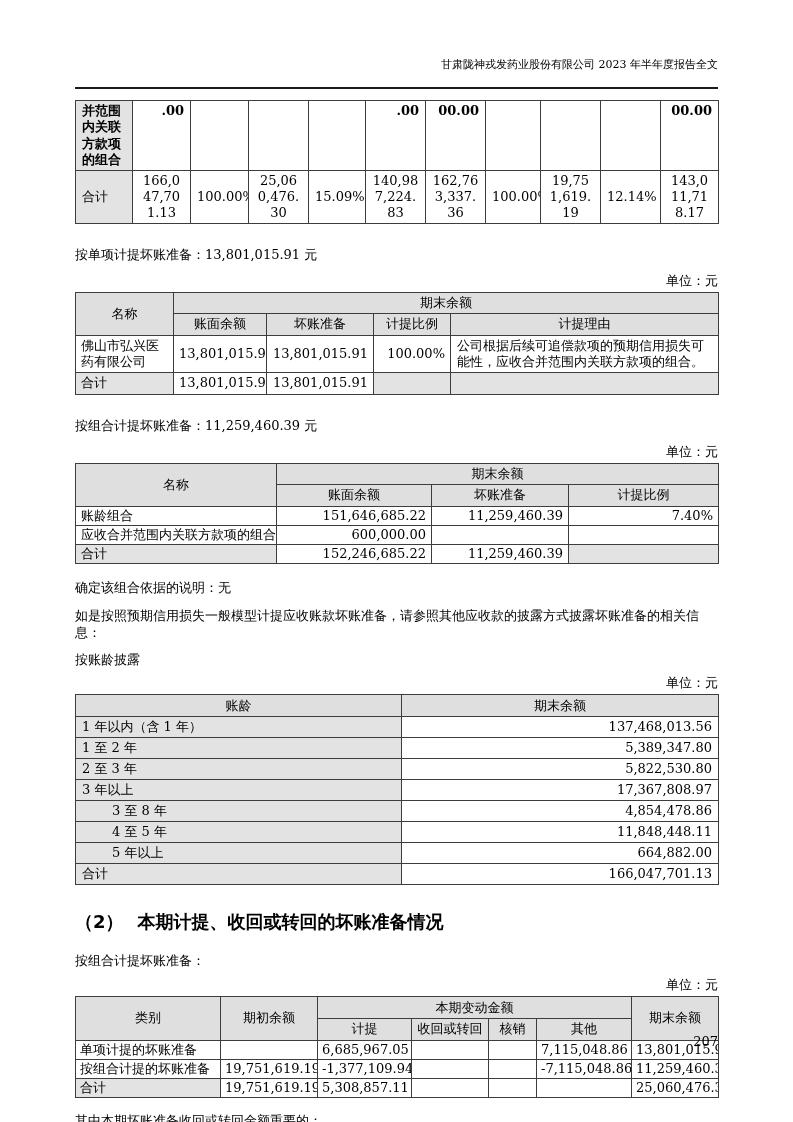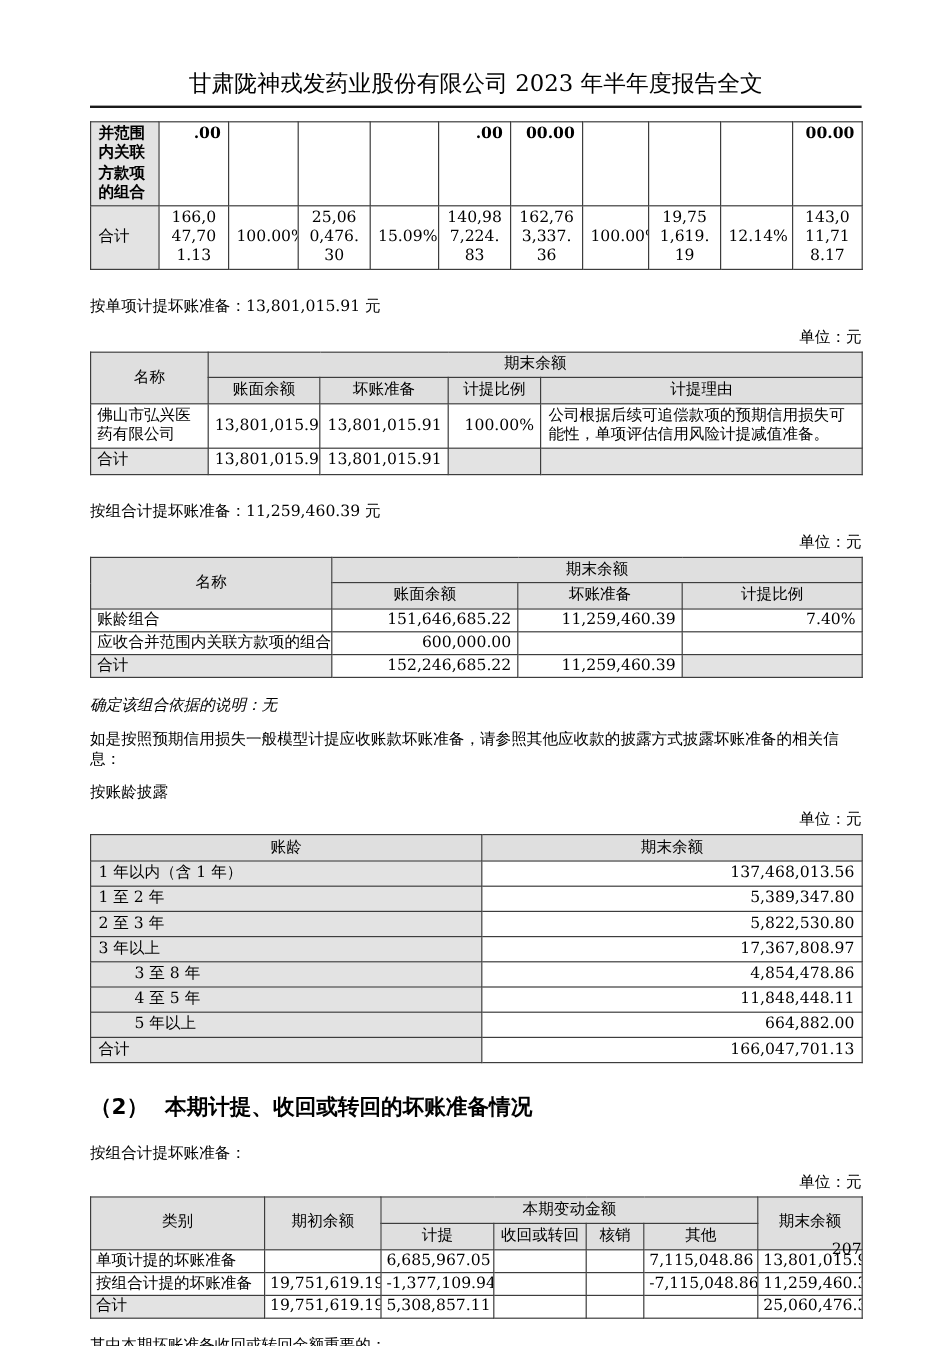--- a/index.html
+++ b/index.html
@@ -6,22 +6,22 @@
   html, body { margin: 0; padding: 0; }
   body {
     width: 793px; height: 1122px; background: #ffffff; color: #000000;
     font-family: "DejaVu Serif", "Liberation Serif", serif;
     font-size: 13px;
   }
   .page { position: relative; width: 793px; height: 1122px; overflow: hidden; background: #fff; }
   .content { position: absolute; left: 75px; top: 0; width: 643px; }
 
   .doc-header {
-    padding-top: 57px; padding-bottom: 5px; text-align: center;
-    font-size: 19px; border-bottom: 2px solid #1a1a1a;
+    padding-top: 57px; padding-bottom: 15px; text-align: right;
+    font-size: 11px; border-bottom: 2px solid #1a1a1a;
   }
 
   table { border-collapse: collapse; width: 100%; table-layout: fixed; }
   td {
     border: 1px solid #3d3d3d; font-size: 13px; line-height: 1.25;
     padding: 2px 5px; vertical-align: middle; overflow: hidden;
   }
   .shade { background: #dfdfdf; }
   .shade2 { background: #e3e3e3; }
   .hd { text-align: center; }
@@ -42,21 +42,21 @@
   .t2 { margin-top: 3px; }
   .t2 .hrow td { height: 21px; }
   .t2 .drow td { height: 32px; }
   .t2 .trow td { height: 22px; }
   .reason { text-align: left; line-height: 15.5px; padding: 1px 6px; }
 
   .t3 { margin-top: 3px; }
   .t3 .hrow td { height: 20px; }
   .t3 .drow td { height: 17px; padding: 1px 5px; }
 
-  .basis-note { margin-top: 15px; line-height: 17px; font-style: italic; }
+  .basis-note { margin-top: 15px; line-height: 17px; }
   .ecl-note { margin-top: 11px; line-height: 17px; }
   .check-line { margin-top: 10px; line-height: 17px; }
   .checkbox { font-family: "DejaVu Sans", "Liberation Sans", sans-serif; }
   .aging-note { margin-top: 10px; line-height: 17px; }
   .unit-tight { margin-top: 6px; text-align: right; line-height: 17px; }
 
   .t4 { margin-top: 3px; }
   .t4 .hrow td { height: 22px; }
   .t4 .drow td { height: 21px; padding: 1px 6px; }
   .indent { padding-left: 36px !important; }
@@ -151,21 +151,21 @@
         <td class="shade hd">账面余额</td>
         <td class="shade hd">坏账准备</td>
         <td class="shade hd">计提比例</td>
         <td class="shade hd">计提理由</td>
       </tr>
       <tr class="drow">
         <td>佛山市弘兴医药有限公司</td>
         <td class="num">13,801,015.91</td>
         <td class="num">13,801,015.91</td>
         <td class="num">100.00%</td>
-        <td class="reason">公司根据后续可追偿款项的预期信用损失可能性，单项评估信用风险计提减值准备。</td>
+        <td class="reason">公司根据后续可追偿款项的预期信用损失可能性，应收合并范围内关联方款项的组合。</td>
       </tr>
       <tr class="trow">
         <td class="shade2">合计</td>
         <td class="num">13,801,015.91</td>
         <td class="num">13,801,015.91</td>
         <td class="shade2"></td>
         <td class="shade2"></td>
       </tr>
     </tbody>
       </table>

